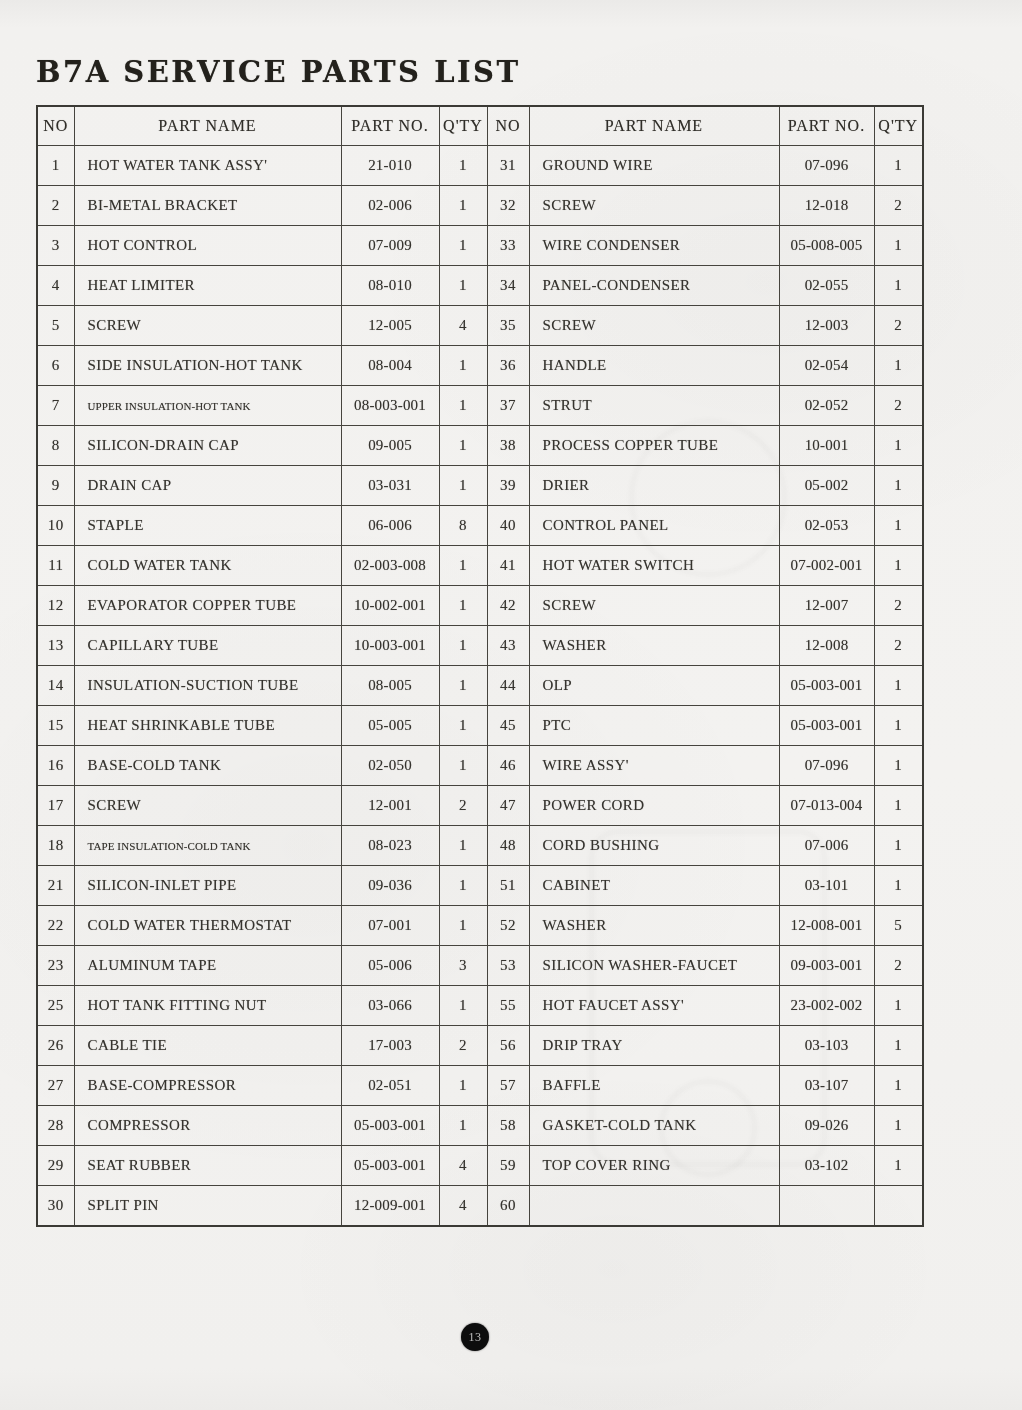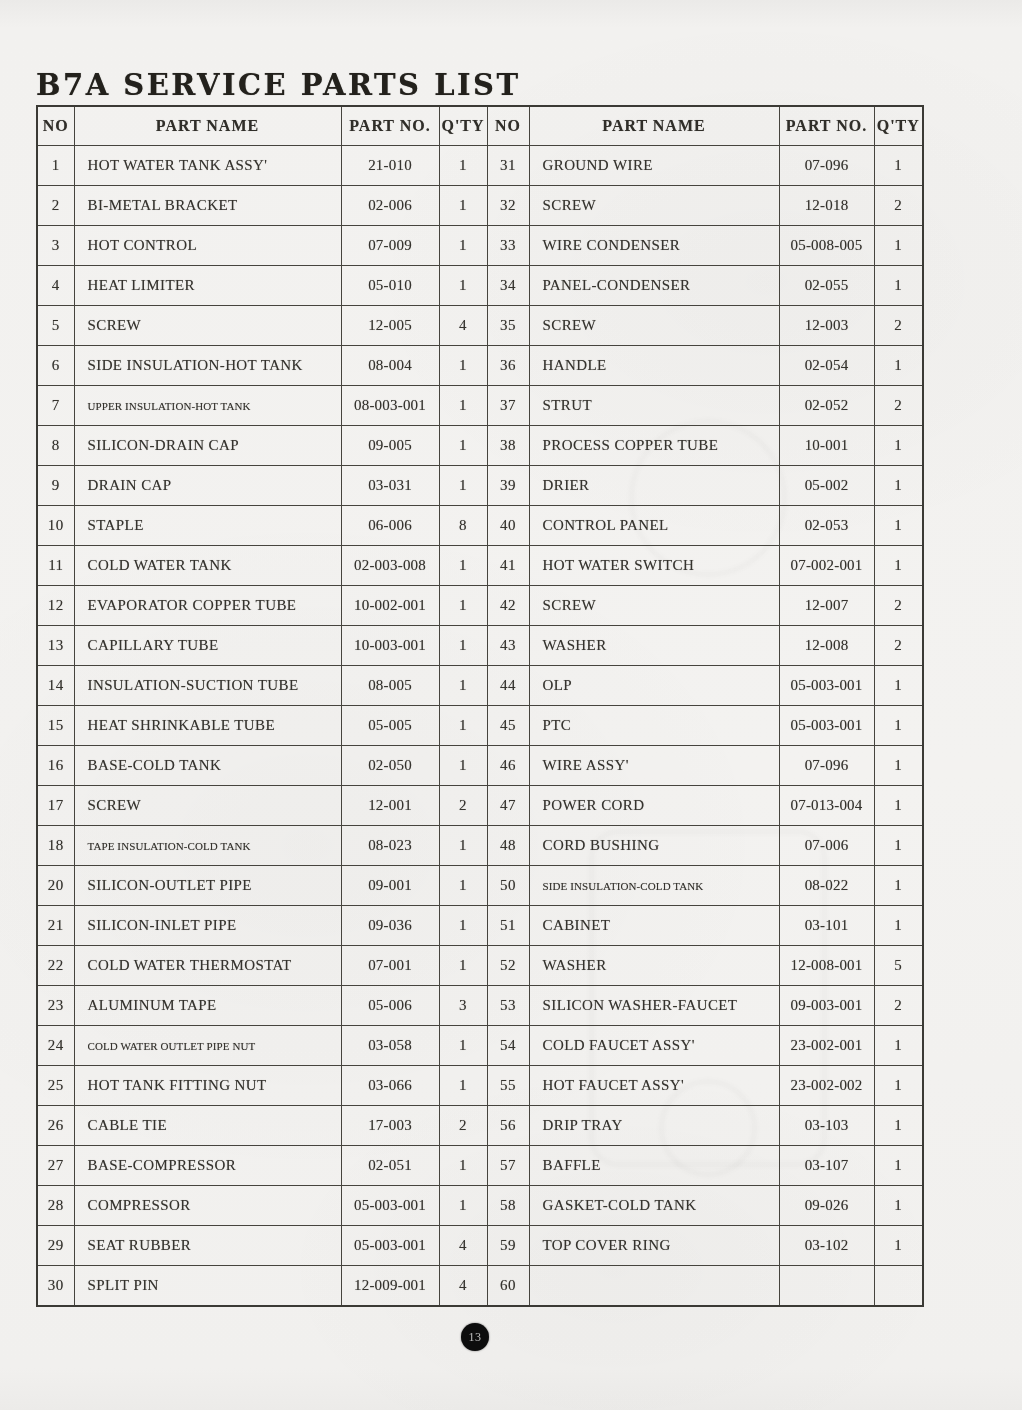--- a/index.html
+++ b/index.html
@@ -18,41 +18,41 @@
       radial-gradient(ellipse 500px 300px at 60% 90%, rgba(0,0,0,0.02), transparent 70%),
       linear-gradient(180deg, #ebeae8 0%, #f2f1ef 2%, #f3f2f0 55%, #f1f0ee 97%, #ecebe9 100%);
   }
   
   .ghost{position:absolute;border-radius:50%;border:3px solid rgba(70,70,70,0.05);filter:blur(2px);}
   .g1{left:590px;top:830px;width:230px;height:330px;border-radius:28px;}
   .g2{left:630px;top:420px;width:150px;height:150px;}
   .g3{left:660px;top:1080px;width:90px;height:90px;}
 
   .title{
-    position:absolute;left:36px;top:68px;margin:0;
+    position:absolute;left:36px;top:55px;margin:0;
     font-family:"DejaVu Serif", serif;
     font-size:29px;font-weight:bold;letter-spacing:2.5px;
     color:#23211c;
     text-shadow:0 0 0.8px rgba(35,33,28,0.55);
   }
   table.parts{
     position:absolute;left:36px;top:105px;
     width:886px;
     border-collapse:collapse;table-layout:fixed;
     border:2.5px solid #3b3a35;
     color:#35332e;
   }
   .parts th,.parts td{
     border:1.5px solid #46443e;
     overflow:hidden;white-space:nowrap;
     text-shadow:0 0 0.7px rgba(53,51,46,0.45);
   }
   .parts th{
     height:36px;
-    font-size:16px;font-weight:bold;letter-spacing:1px;
+    font-size:16px;font-weight:normal;letter-spacing:1px;
     color:#302e29;
   }
   .parts td{height:37px;font-size:15px;letter-spacing:0.4px;}
   td.c-no,td.c-qty,td.c-pn{text-align:center;}
   td.c-name{text-align:left;padding-left:13px;}
   td.c-name.tight{font-size:11px;letter-spacing:0.1px;}
   td.c-pn{letter-spacing:0.2px;}
   .page-badge{
     position:absolute;left:461px;top:1323px;
     width:28px;height:28px;border-radius:50%;
@@ -123,21 +123,21 @@
           <td class="c-pn">07-009</td>
           <td class="c-qty">1</td>
           <td class="c-no">33</td>
           <td class="c-name">WIRE CONDENSER</td>
           <td class="c-pn">05-008-005</td>
           <td class="c-qty">1</td>
         </tr>
         <tr>
           <td class="c-no">4</td>
           <td class="c-name">HEAT LIMITER</td>
-          <td class="c-pn">05-010</td>
+          <td class="c-pn">08-010</td>
           <td class="c-qty">1</td>
           <td class="c-no">34</td>
           <td class="c-name">PANEL-CONDENSER</td>
           <td class="c-pn">02-055</td>
           <td class="c-qty">1</td>
         </tr>
         <tr>
           <td class="c-no">5</td>
           <td class="c-name">SCREW</td>
           <td class="c-pn">12-005</td>
@@ -271,30 +271,20 @@
           <td class="c-no">18</td>
           <td class="c-name tight">TAPE INSULATION-COLD TANK</td>
           <td class="c-pn">08-023</td>
           <td class="c-qty">1</td>
           <td class="c-no">48</td>
           <td class="c-name">CORD BUSHING</td>
           <td class="c-pn">07-006</td>
           <td class="c-qty">1</td>
         </tr>
         <tr>
-          <td class="c-no">20</td>
-          <td class="c-name">SILICON-OUTLET PIPE</td>
-          <td class="c-pn">09-001</td>
-          <td class="c-qty">1</td>
-          <td class="c-no">50</td>
-          <td class="c-name tight">SIDE INSULATION-COLD TANK</td>
-          <td class="c-pn">08-022</td>
-          <td class="c-qty">1</td>
-        </tr>
-        <tr>
           <td class="c-no">21</td>
           <td class="c-name">SILICON-INLET PIPE</td>
           <td class="c-pn">09-036</td>
           <td class="c-qty">1</td>
           <td class="c-no">51</td>
           <td class="c-name">CABINET</td>
           <td class="c-pn">03-101</td>
           <td class="c-qty">1</td>
         </tr>
         <tr>
@@ -309,30 +299,20 @@
         </tr>
         <tr>
           <td class="c-no">23</td>
           <td class="c-name">ALUMINUM TAPE</td>
           <td class="c-pn">05-006</td>
           <td class="c-qty">3</td>
           <td class="c-no">53</td>
           <td class="c-name">SILICON WASHER-FAUCET</td>
           <td class="c-pn">09-003-001</td>
           <td class="c-qty">2</td>
-        </tr>
-        <tr>
-          <td class="c-no">24</td>
-          <td class="c-name tight">COLD WATER OUTLET PIPE NUT</td>
-          <td class="c-pn">03-058</td>
-          <td class="c-qty">1</td>
-          <td class="c-no">54</td>
-          <td class="c-name">COLD FAUCET ASSY'</td>
-          <td class="c-pn">23-002-001</td>
-          <td class="c-qty">1</td>
         </tr>
         <tr>
           <td class="c-no">25</td>
           <td class="c-name">HOT TANK FITTING NUT</td>
           <td class="c-pn">03-066</td>
           <td class="c-qty">1</td>
           <td class="c-no">55</td>
           <td class="c-name">HOT FAUCET ASSY'</td>
           <td class="c-pn">23-002-002</td>
           <td class="c-qty">1</td>

